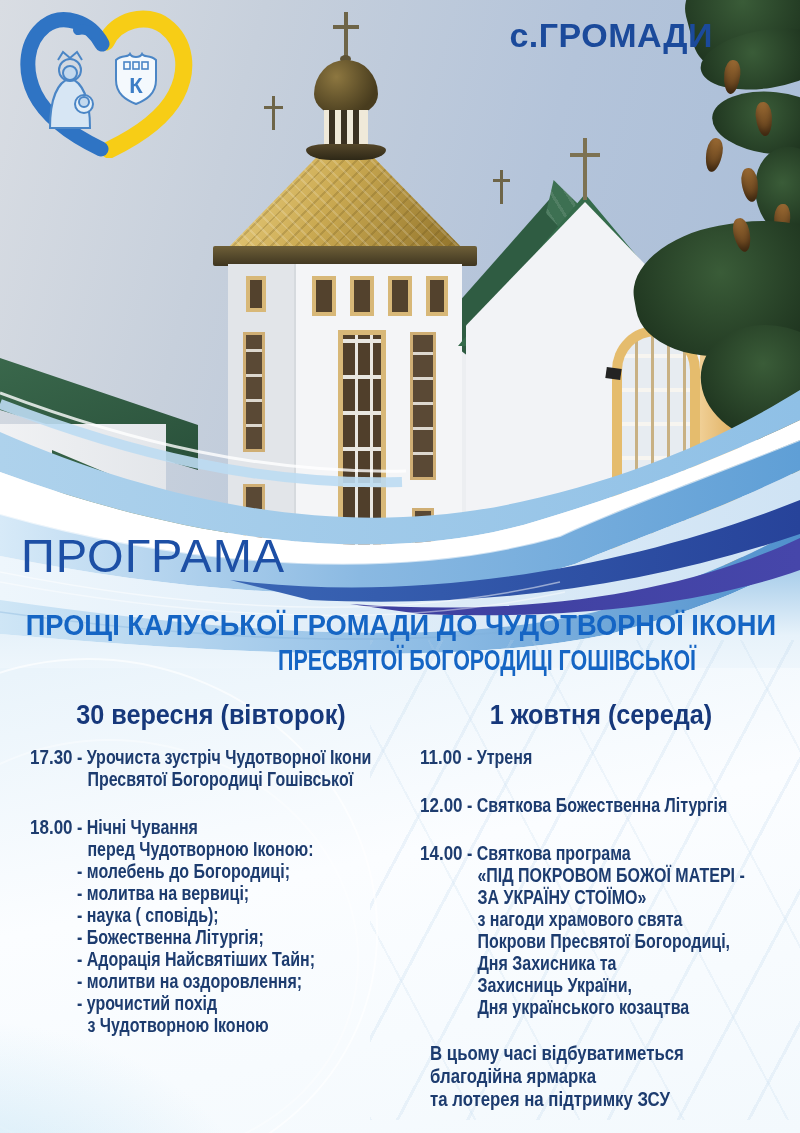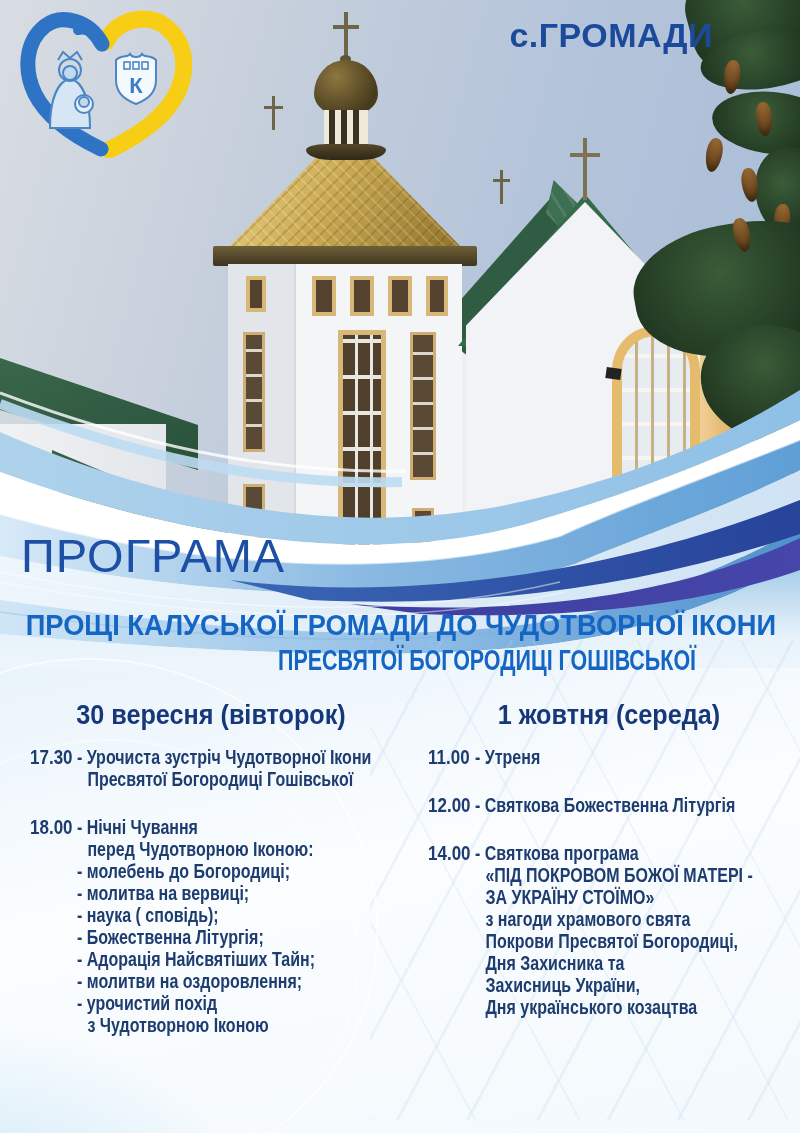--- a/index.html
+++ b/index.html
@@ -114,21 +114,21 @@
   
   .village{left:0;right:87px;top:16px;text-align:right;font-weight:bold;font-size:34px;
     color:#1b4a9b;letter-spacing:.5px;}
   .title{left:21px;top:528px;font-weight:normal;font-size:47px;color:#1d4fa5;letter-spacing:1px;}
   .subtitle{left:0;right:0;top:608px;text-align:right;color:#1565c4;font-weight:bold;
     font-size:29px;line-height:35px;}
   .subtitle div{position:relative;white-space:nowrap;}
   .sub1{transform:scaleX(.94);transform-origin:center;}
   .sub2{transform:scaleX(.74);transform-origin:center;}
 
-  .columns{left:30px;top:700px;width:752px;display:flex;gap:36px;}
+  .columns{left:30px;top:700px;width:752px;display:flex;gap:28px;}
   .columns, .columns *{position:relative;}
   .col{width:362px;flex:0 0 362px;}
   .col-header{font-size:28px;line-height:30px;font-weight:bold;color:#16387b;text-align:center;
     transform:scaleX(.9);transform-origin:center top;margin-bottom:16px;white-space:nowrap;}
   .ev{display:flex;}
   .ev + .ev{margin-top:26px;}
   .ev-time{flex:0 0 40px;width:40px;margin-right:7px;font-size:20px;line-height:22px;font-weight:bold;
     color:#1d3c6f;transform:scaleX(.85);transform-origin:0 50%;white-space:nowrap;}
   .ev-lines{flex:1;}
   .ev-line{font-size:20px;line-height:22px;font-weight:bold;color:#1d3c6f;white-space:nowrap;
@@ -342,13 +342,18 @@
               <div class="ev-line indent">Покрови Пресвятої Богородиці,</div>
               <div class="ev-line indent">Дня Захисника та</div>
               <div class="ev-line indent">Захисниць України,</div>
               <div class="ev-line indent">Дня українського козацтва</div>
             </div>
   </div>
         </div>
   </div>
     </div>
 
+  <div class="closing-note">
+    <div class="note-line">В цьому часі відбуватиметься</div>
+    <div class="note-line">благодійна ярмарка</div>
+    <div class="note-line">та лотерея на підтримку ЗСУ</div>
+  </div>
 </div>
 
 </body></html>

